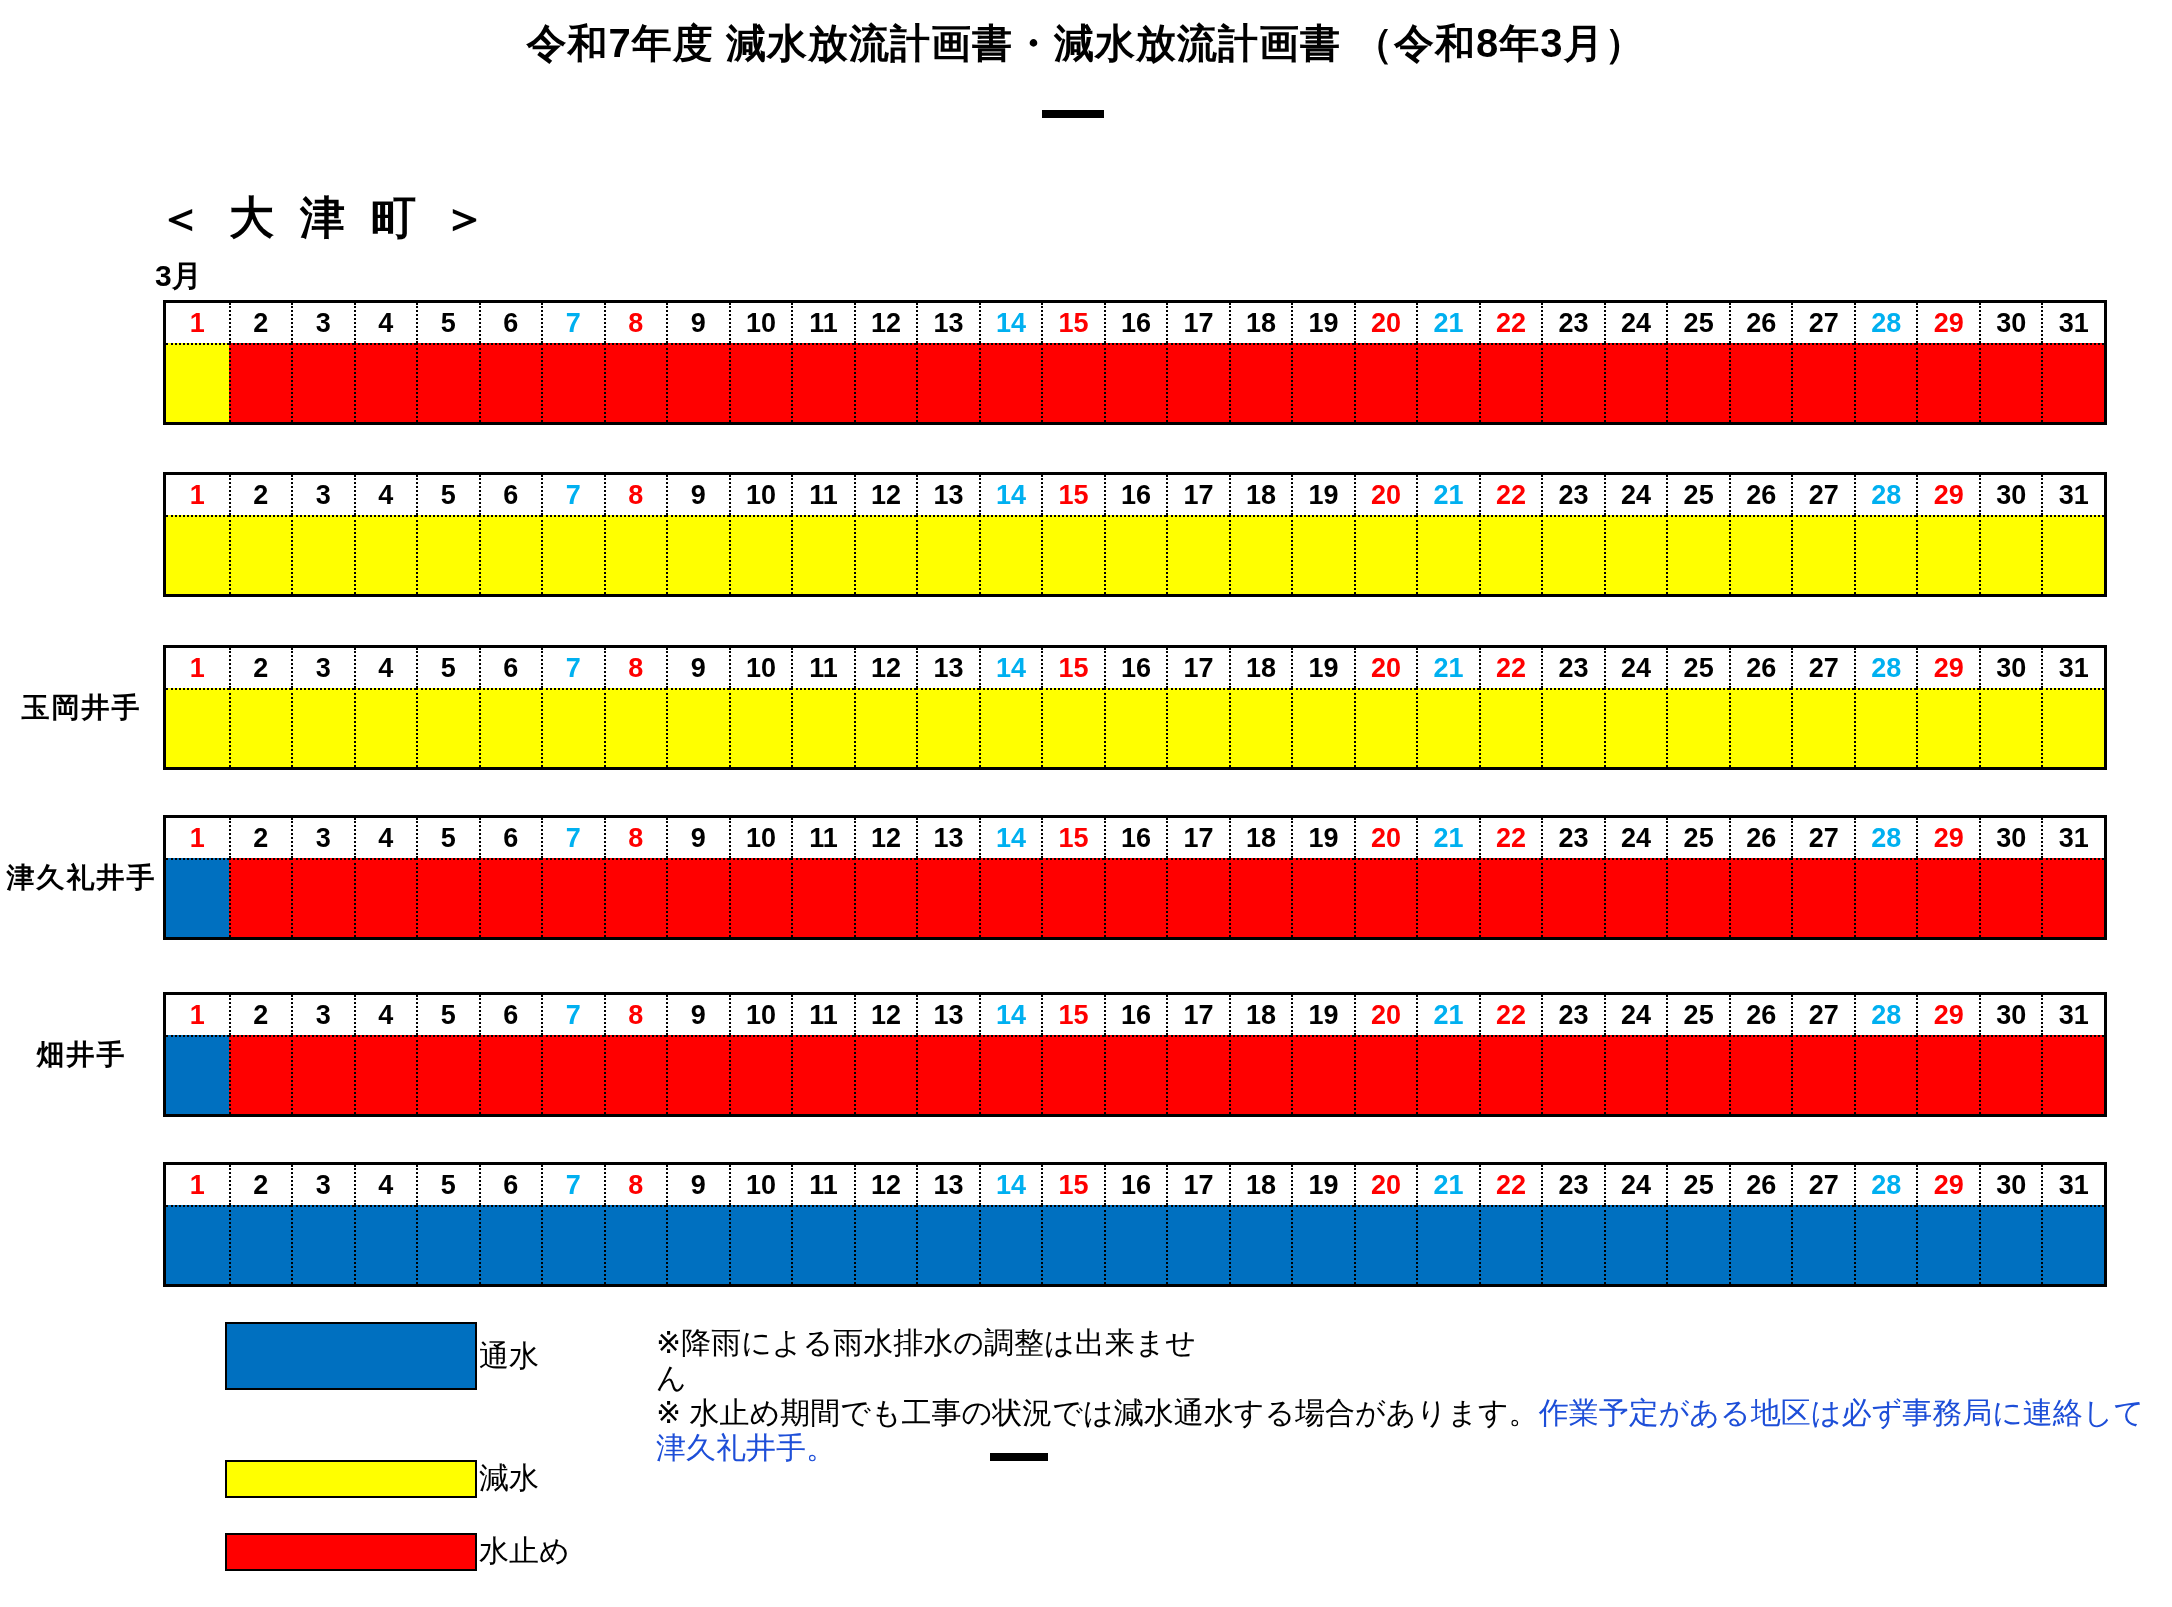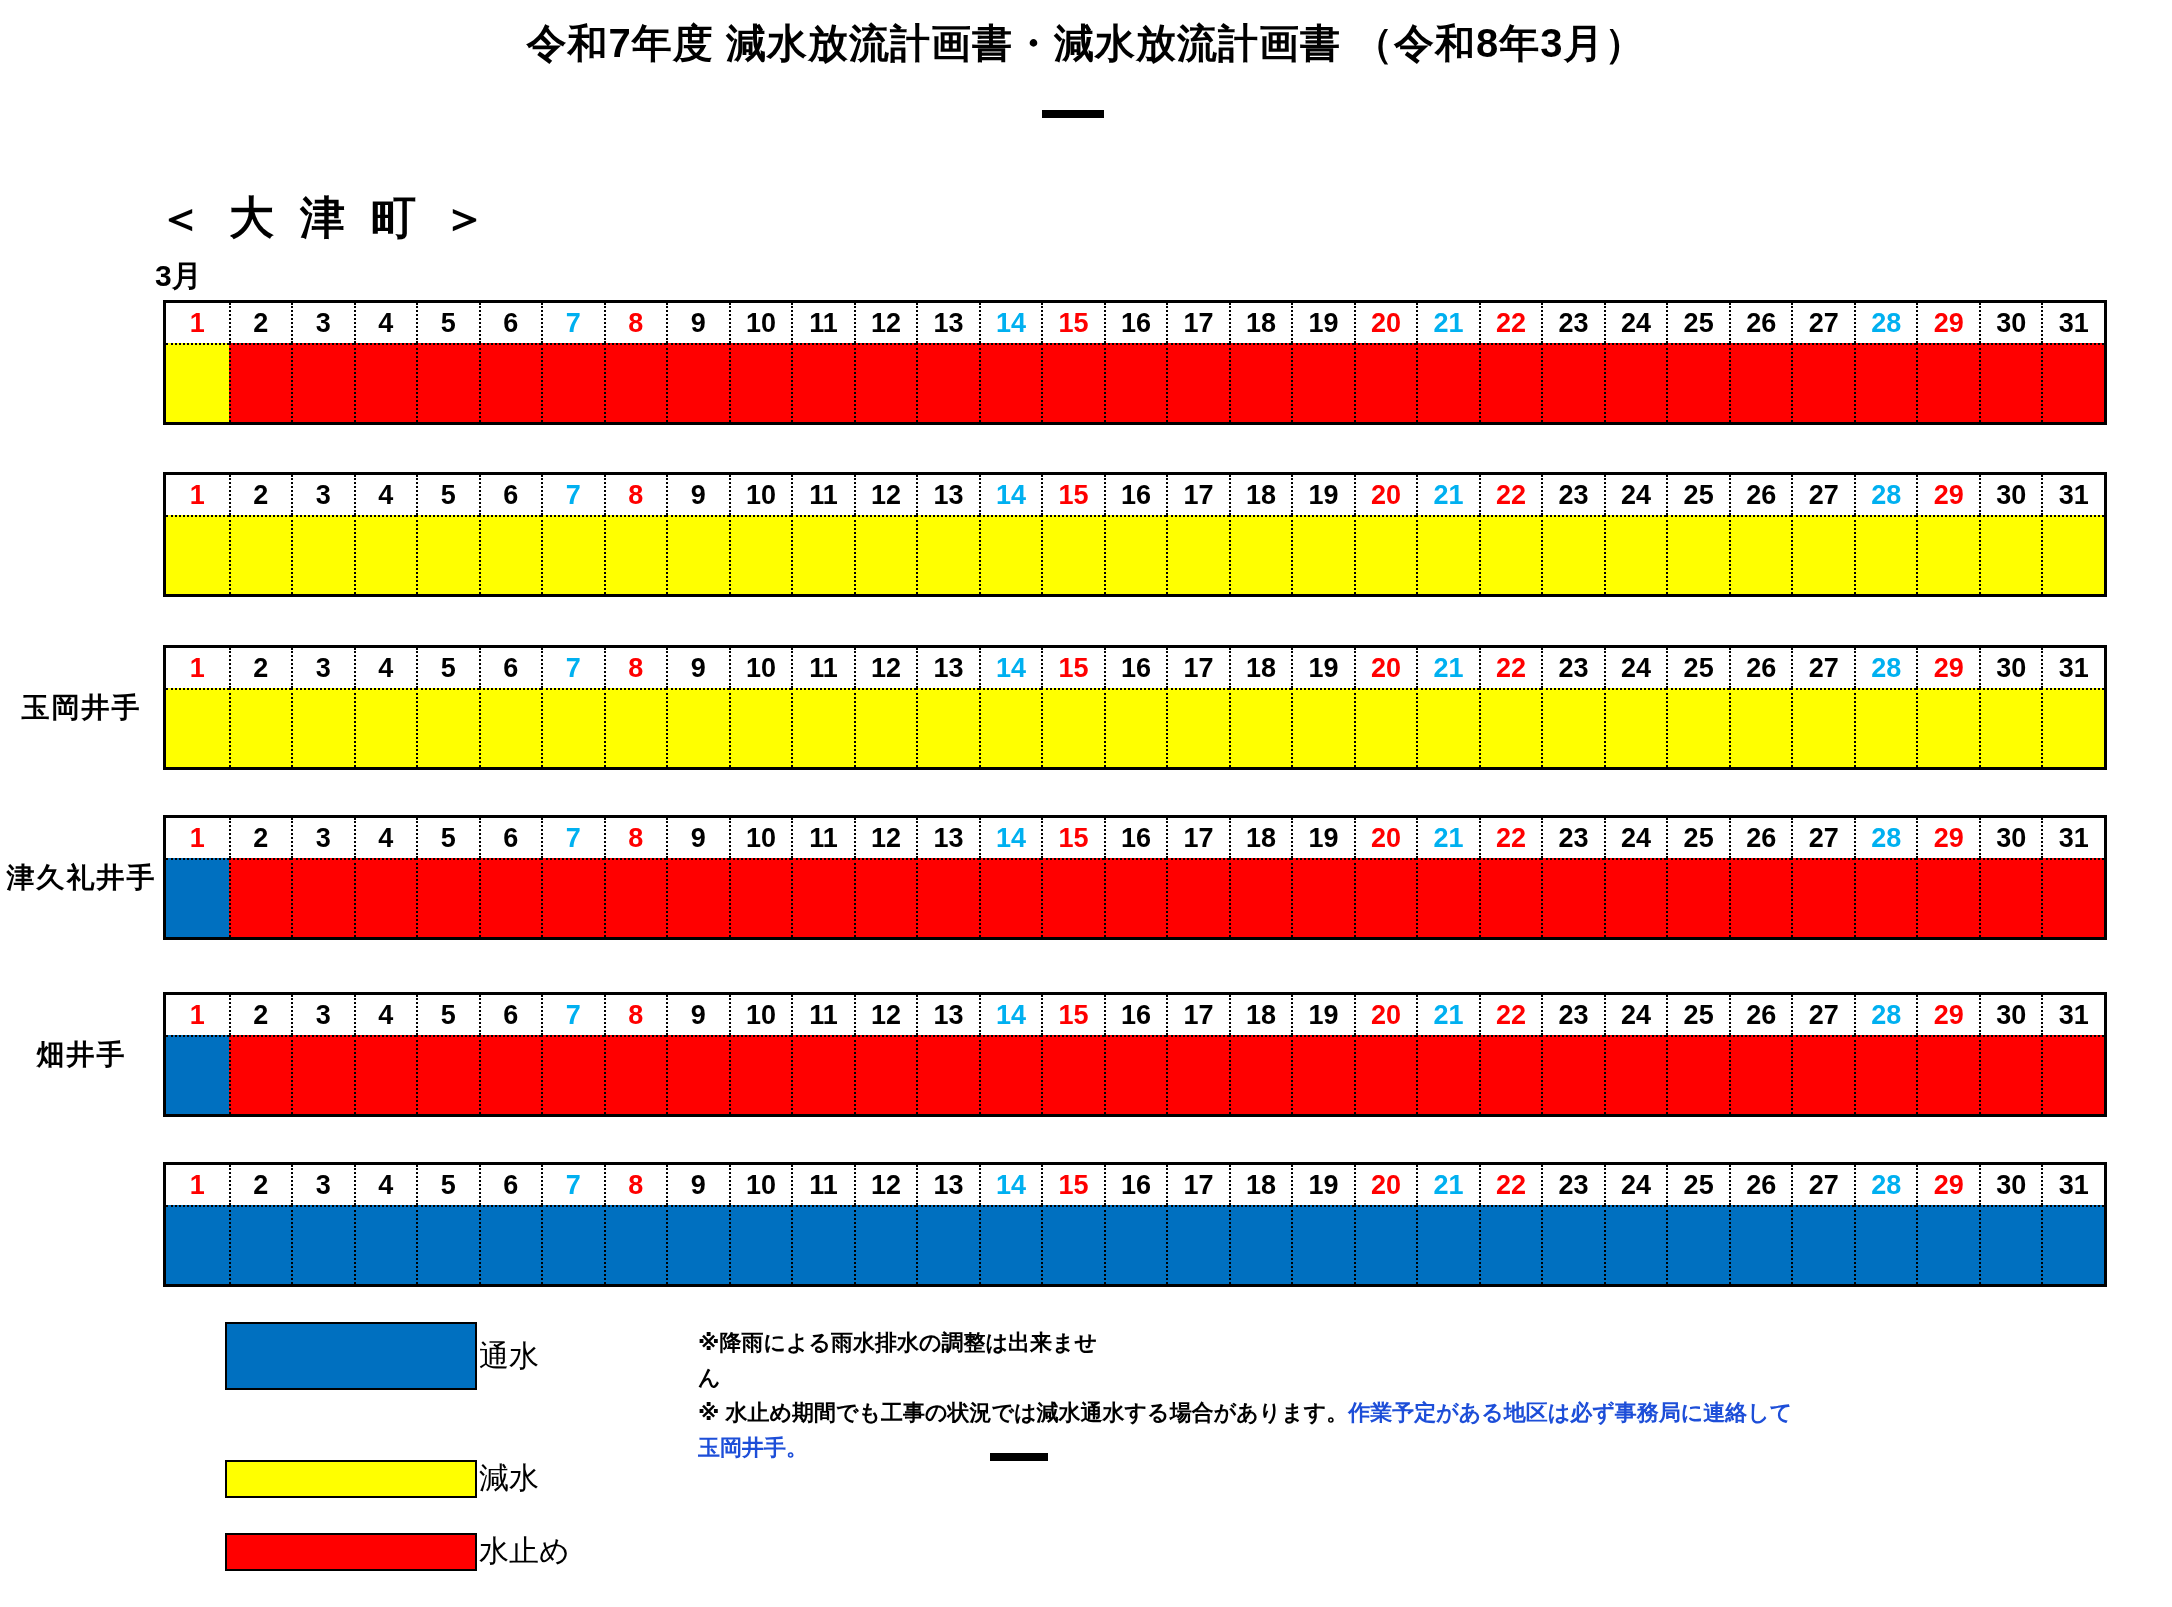--- a/index.html
+++ b/index.html
@@ -42,21 +42,21 @@
   .legend-item{position:absolute;left:0;display:flex;align-items:center;}
   .legend-box{width:252px;box-sizing:border-box;border:2px solid #000;}
   .legend-item:nth-child(1){top:0;}
   .legend-item:nth-child(1) .legend-box{height:68px;}
   .legend-item:nth-child(2){top:136px;}
   .legend-item:nth-child(2) .legend-box{height:38px;}
   .legend-item:nth-child(3){top:209px;}
   .legend-item:nth-child(3) .legend-box{height:38px;}
   .legend-label{font-size:30px;margin-left:2px;white-space:nowrap;}
   
-  .notes{position:absolute;left:698px;top:1325px;width:1460px;font-size:22px;line-height:35px;font-weight:bold;}
+  .notes{position:absolute;left:656px;top:1325px;width:1460px;font-size:30px;line-height:35px;}
   .note-line{white-space:nowrap;}
   .red{color:#1d4ed8;}
   .notes-dash{position:absolute;left:990px;top:1453px;width:58px;height:8px;background:#000;}
 </style>
 </head>
 <body>
 
 <div class="page">
 
   <div class="title">令和7年度 減水放流計画書・減水放流計画書 （令和8年3月）</div>
@@ -851,17 +851,17 @@
       <div class="legend-item">
         <div class="legend-box" style="background: rgb(255, 0, 0);"></div>
         <div class="legend-label">水止め</div>
       </div>
     </div>
 
   <div class="notes">
     <div class="note-line"><span>※降雨による雨水排水の調整は出来ませ</span></div>
     <div class="note-line"><span>ん</span></div>
     <div class="note-line"><span>※ 水止め期間でも工事の状況では減水通水する場合があります。</span><span class="red">作業予定がある地区は必ず事務局に連絡して</span></div>
-    <div class="note-line red">玉岡井手。</div>
+    <div class="note-line red">津久礼井手。</div>
   </div>
   <div class="notes-dash"></div>
 
 </div>
 
 </body></html>

